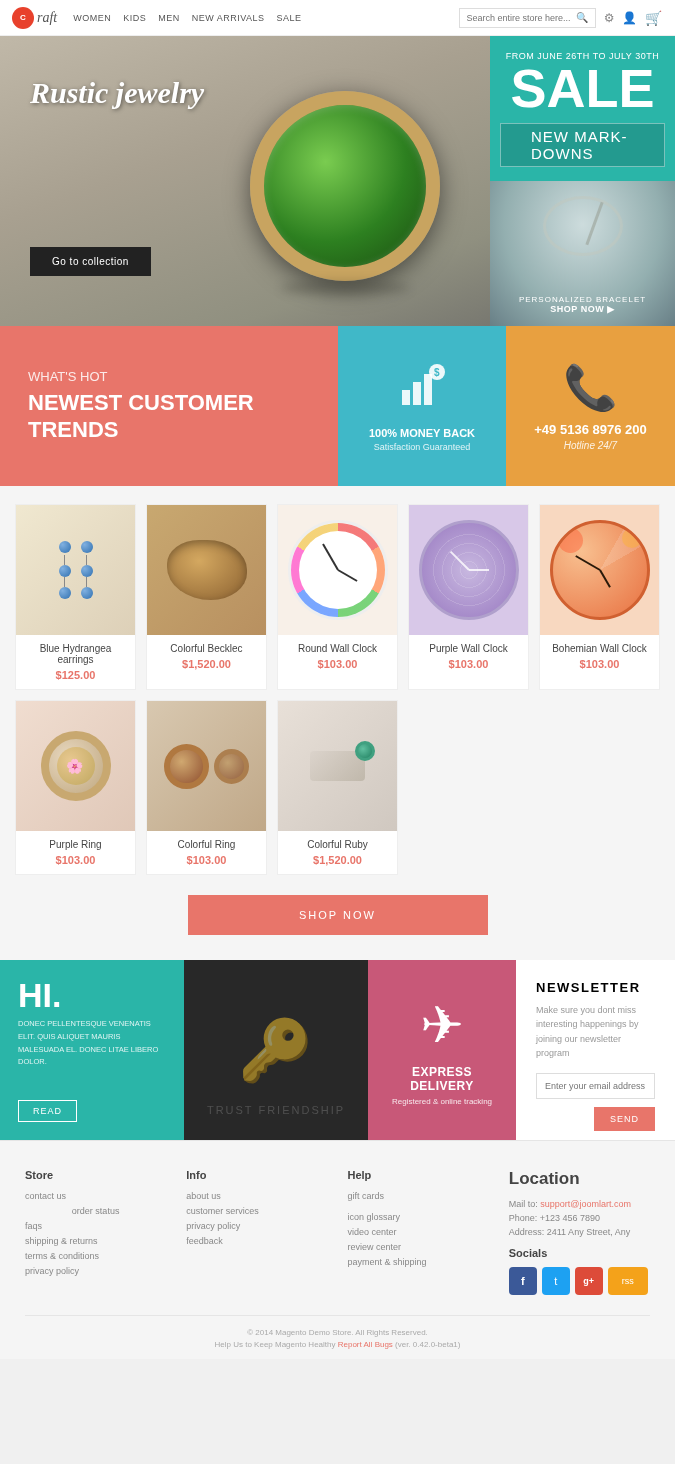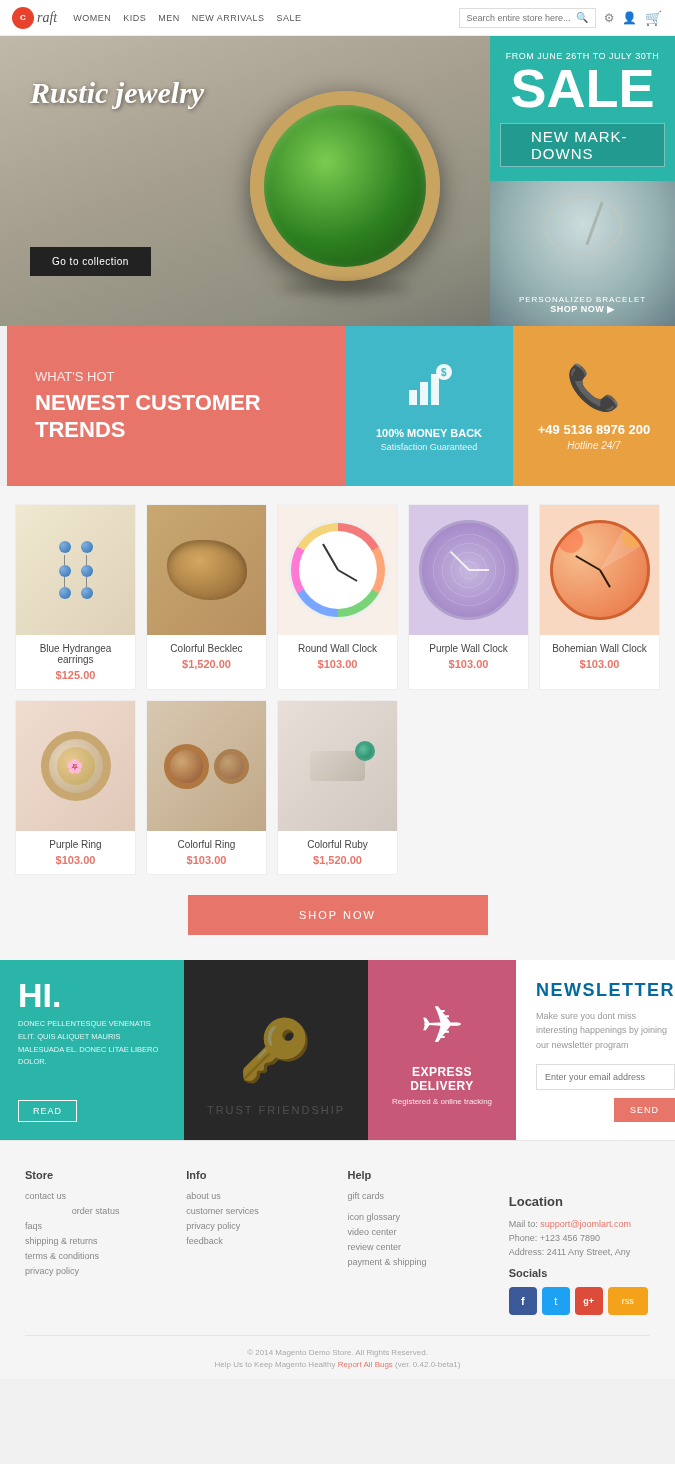--- a/index.html
+++ b/index.html
@@ -57,21 +57,21 @@
       <div style="position:absolute; inset:0; background:radial-gradient(ellipse at 50% 30%, #d0dfe0 0%, #90adae 60%, #607880 100%); opacity:0.9;"></div>
 
       <div style="position:absolute; top:15px; left:50%; transform:translateX(-50%); width:80px; height:60px; border:3px solid #c0c8c0; border-radius:50%; opacity:0.6;"></div>
       <div style="position:absolute; top:20px; left:calc(50% + 10px); width:3px; height:45px; background:#a0a8a0; opacity:0.7; transform:rotate(20deg);"></div>
       <span style="position:relative; z-index:2; font-size:8px; color:#fff; letter-spacing:1px; text-align:center;">PERSONALIZED BRACELET</span>
       <span style="position:relative; z-index:2; font-size:9px; color:#fff; letter-spacing:0.5px; font-weight:bold; cursor:pointer;">SHOP NOW ▶</span>
     </div>
   </div>
 </section>
 
-<section style="display:flex;margin-left:7px;">
+<section style="display:flex;">
   <div style="flex:0 0 338px; height:160px; background:#e8756a; display:flex; flex-direction:column; justify-content:center; padding:22px 28px;">
     <span style="font-size:13px; color:rgba(255,255,255,0.85); margin-bottom:6px;">WHAT'S HOT</span>
     <span style="font-size:22px; font-weight:bold; color:#fff; line-height:1.2;">NEWEST CUSTOMER TRENDS</span>
   </div>
   <div style="flex:0 0 168px; height:160px; background:#40b8c8; display:flex; flex-direction:column; align-items:center; justify-content:center; padding:15px;">
     <div style="color:#fff; font-size:38px; margin-bottom:8px;">
       <svg width="50" height="50" viewBox="0 0 50 50" fill="none">
         <rect x="5" y="30" width="8" height="15" fill="white" opacity="0.9"></rect>
         <rect x="16" y="22" width="8" height="23" fill="white" opacity="0.9"></rect>
         <rect x="27" y="14" width="8" height="31" fill="white" opacity="0.9"></rect>
@@ -235,21 +235,21 @@
   <div style="flex:0 0 184px; height:180px; background:#282828; display:flex; align-items:center; justify-content:center; overflow:hidden;">
     <div style="opacity:0.5; font-size:60px;">🔑</div>
     <div style="position:absolute; font-size:11px; color:#888; letter-spacing:2px; text-transform:uppercase; margin-top:120px; opacity:0.4; white-space:nowrap;">trust friendship</div>
   </div>
   <div style="flex:0 0 148px; height:180px; background:#c85878; display:flex; flex-direction:column; align-items:center; justify-content:center; padding:15px;">
     <div style="font-size:52px; color:#fff; margin-bottom:10px;">✈</div>
     <span style="font-size:12px; font-weight:bold; color:#fff; letter-spacing:0.5px; text-align:center;">EXPRESS DELIVERY</span>
     <span style="font-size:8px; color:rgba(255,255,255,0.85); text-align:center; margin-top:4px; padding:0 5px;">Registered &amp; online tracking</span>
   </div>
   <div style="flex:1; height:180px; background:#fff; padding:20px;">
-    <h3 style="font-size:18px; font-weight:bold; color:#0369a1; letter-spacing:1.5px; margin-bottom:8px;">NEWSLETTER</h3>
+    <h3 style="font-size:13px; font-weight:bold; color:#000000; letter-spacing:1.5px; margin-bottom:8px;">NEWSLETTER</h3>
     <p style="font-size:9px; color:#999; line-height:1.6; margin-bottom:12px;">Make sure you dont miss interesting happenings by joining our newsletter program</p>
     <input style="width: 100%; border: 1px solid rgb(221, 221, 221); padding: 7px 8px; font-size: 9px; color: rgb(170, 170, 170); outline: none; margin-bottom: 8px; display: block;" placeholder="Enter your email address">
     <div style="text-align:right;">
       <button style="background:#e8756a; color:#fff; border:none; padding:7px 16px; font-size:9px; cursor:pointer; letter-spacing:1px;">SEND</button>
     </div>
   </div>
 </section>
 
 <footer style="background:#f5f5f5; padding:28px 25px 10px; border-top:1px solid #e5e5e5;">
   <div style="display:grid; grid-template-columns:1fr 1fr 1fr 1fr; gap:20px; margin-bottom:20px;">
@@ -271,21 +271,21 @@
     </div>
     <div>
       <div style="font-size:11px; font-weight:bold; color:#444; margin-bottom:10px;">Help</div>
       <a style="display:block; font-size:9px; color:#888; margin-bottom:11px; text-decoration:none;">gift cards</a>
       <a style="display:block; font-size:9px; color:#888; margin-bottom:5px; text-decoration:none;">icon glossary</a>
       <a style="display:block; font-size:9px; color:#888; margin-bottom:5px; text-decoration:none;">video center</a>
       <a style="display:block; font-size:9px; color:#888; margin-bottom:5px; text-decoration:none;">review center</a>
       <a style="display:block; font-size:9px; color:#888; margin-bottom:5px; text-decoration:none;">payment &amp; shipping</a>
     </div>
     <div>
-      <div style="font-size:13px; font-weight:bold; color:#444; margin-bottom:10px;margin-top:25px;">Location</div>
+      <div style="font-size:17px; font-weight:bold; color:#444; margin-bottom:10px;">Location</div>
       <p style="font-size:9px; color:#888; margin-bottom:4px;">
         <span style="color:#888;">Mail to:</span>
         <a style="color:#e8756a; text-decoration:none;">support@joomlart.com</a>
       </p>
       <p style="font-size:9px; color:#888; margin-bottom:4px;">Phone: +123 456 7890</p>
       <p style="font-size:9px; color:#888; margin-bottom:10px;">Address: 2411 Any Street, Any</p>
       <div style="font-size:11px; font-weight:bold; color:#444; margin-bottom:8px;">Socials</div>
       <div style="display:flex; gap:5px;">
         <button style="width:28px; height:28px; border-radius:4px; background:#3b5998; color:#fff; border:none; font-size:11px; cursor:pointer; font-weight:bold;">f</button>
         <button style="width:28px; height:28px; border-radius:4px; background:#1da1f2; color:#fff; border:none; font-size:11px; cursor:pointer;">t</button>

